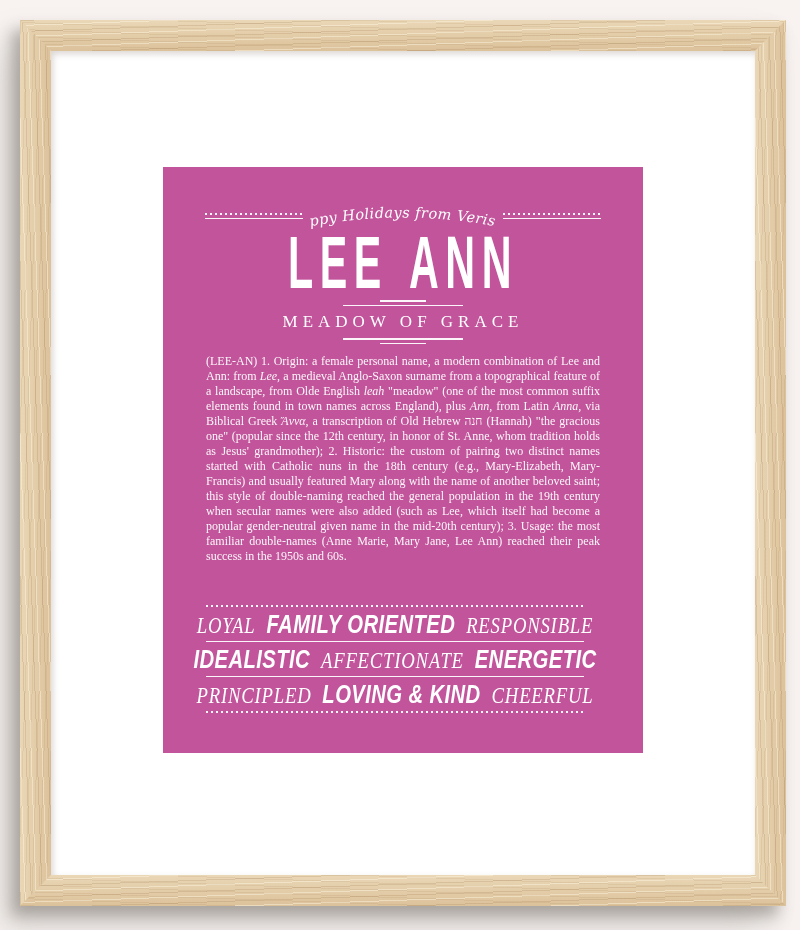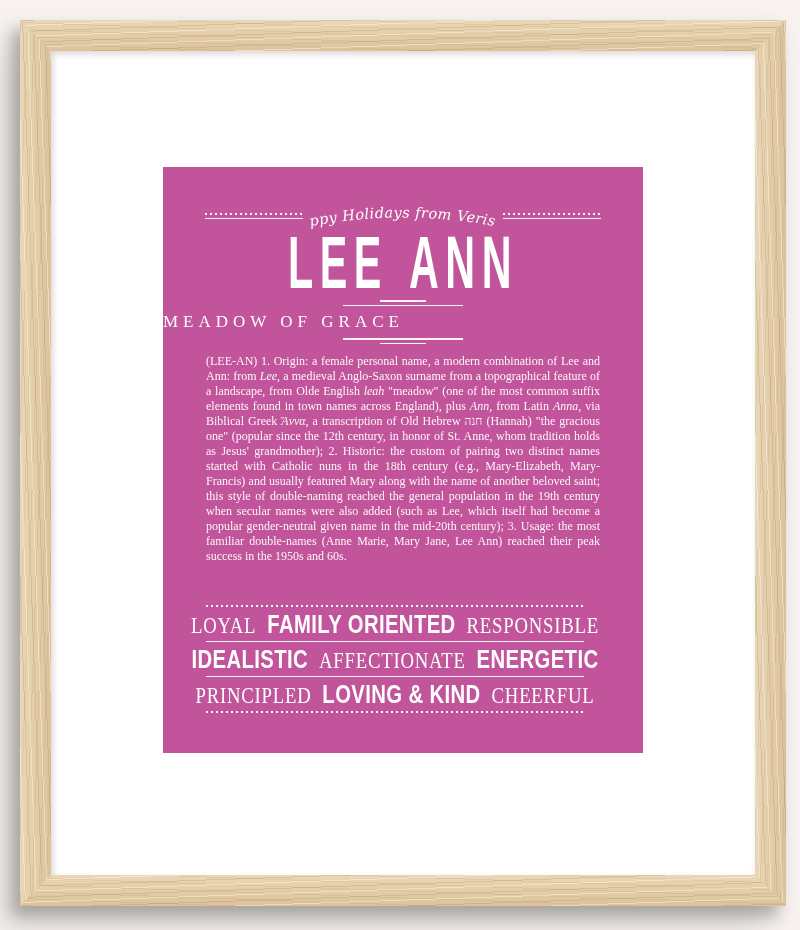--- a/index.html
+++ b/index.html
@@ -67,34 +67,34 @@
   }
   
   .flourish{display:flex;flex-direction:column;align-items:center;gap:3px;}
   .flourish.fl-top{margin-top:9px;}
   .flourish.fl-bottom{margin-top:6px;}
   .fl-line{height:1.5px;background:#fff;opacity:.95;}
   .fl-long{width:120px;}
   .fl-short{width:46px;}
   
   .meaning{
-    margin-top:6px;text-align:left;
+    margin-top:6px;text-align:center;
     font-family:"Liberation Serif",serif;
     font-size:17px;line-height:20px;letter-spacing:5px;color:#fff;
   }
   
   .definition{
     margin:10px 42px 0 43px;width:394px;
     font-family:"Liberation Serif",serif;
     font-size:12px;line-height:15px;text-align:justify;
     color:#fdf6fa;
   }
   .definition .it{font-style:italic;}
   
-  .traits{position:absolute;left:43px;right:59px;bottom:40px;}
+  .traits{position:absolute;left:43px;right:59px;bottom:40px;font-style:italic;}
   .dotted-rule{
     height:2px;
     background-image:repeating-linear-gradient(90deg,#fff 0 2px, rgba(0,0,0,0) 2px 5px);
     opacity:.95;
   }
   .solid-rule{height:1px;background:#fff;opacity:.95;}
   .trait-row{
     display:flex;justify-content:center;align-items:baseline;gap:14px;
     height:34px;line-height:34px;white-space:nowrap;
     transform:scaleX(.78);transform-origin:50% 50%;

